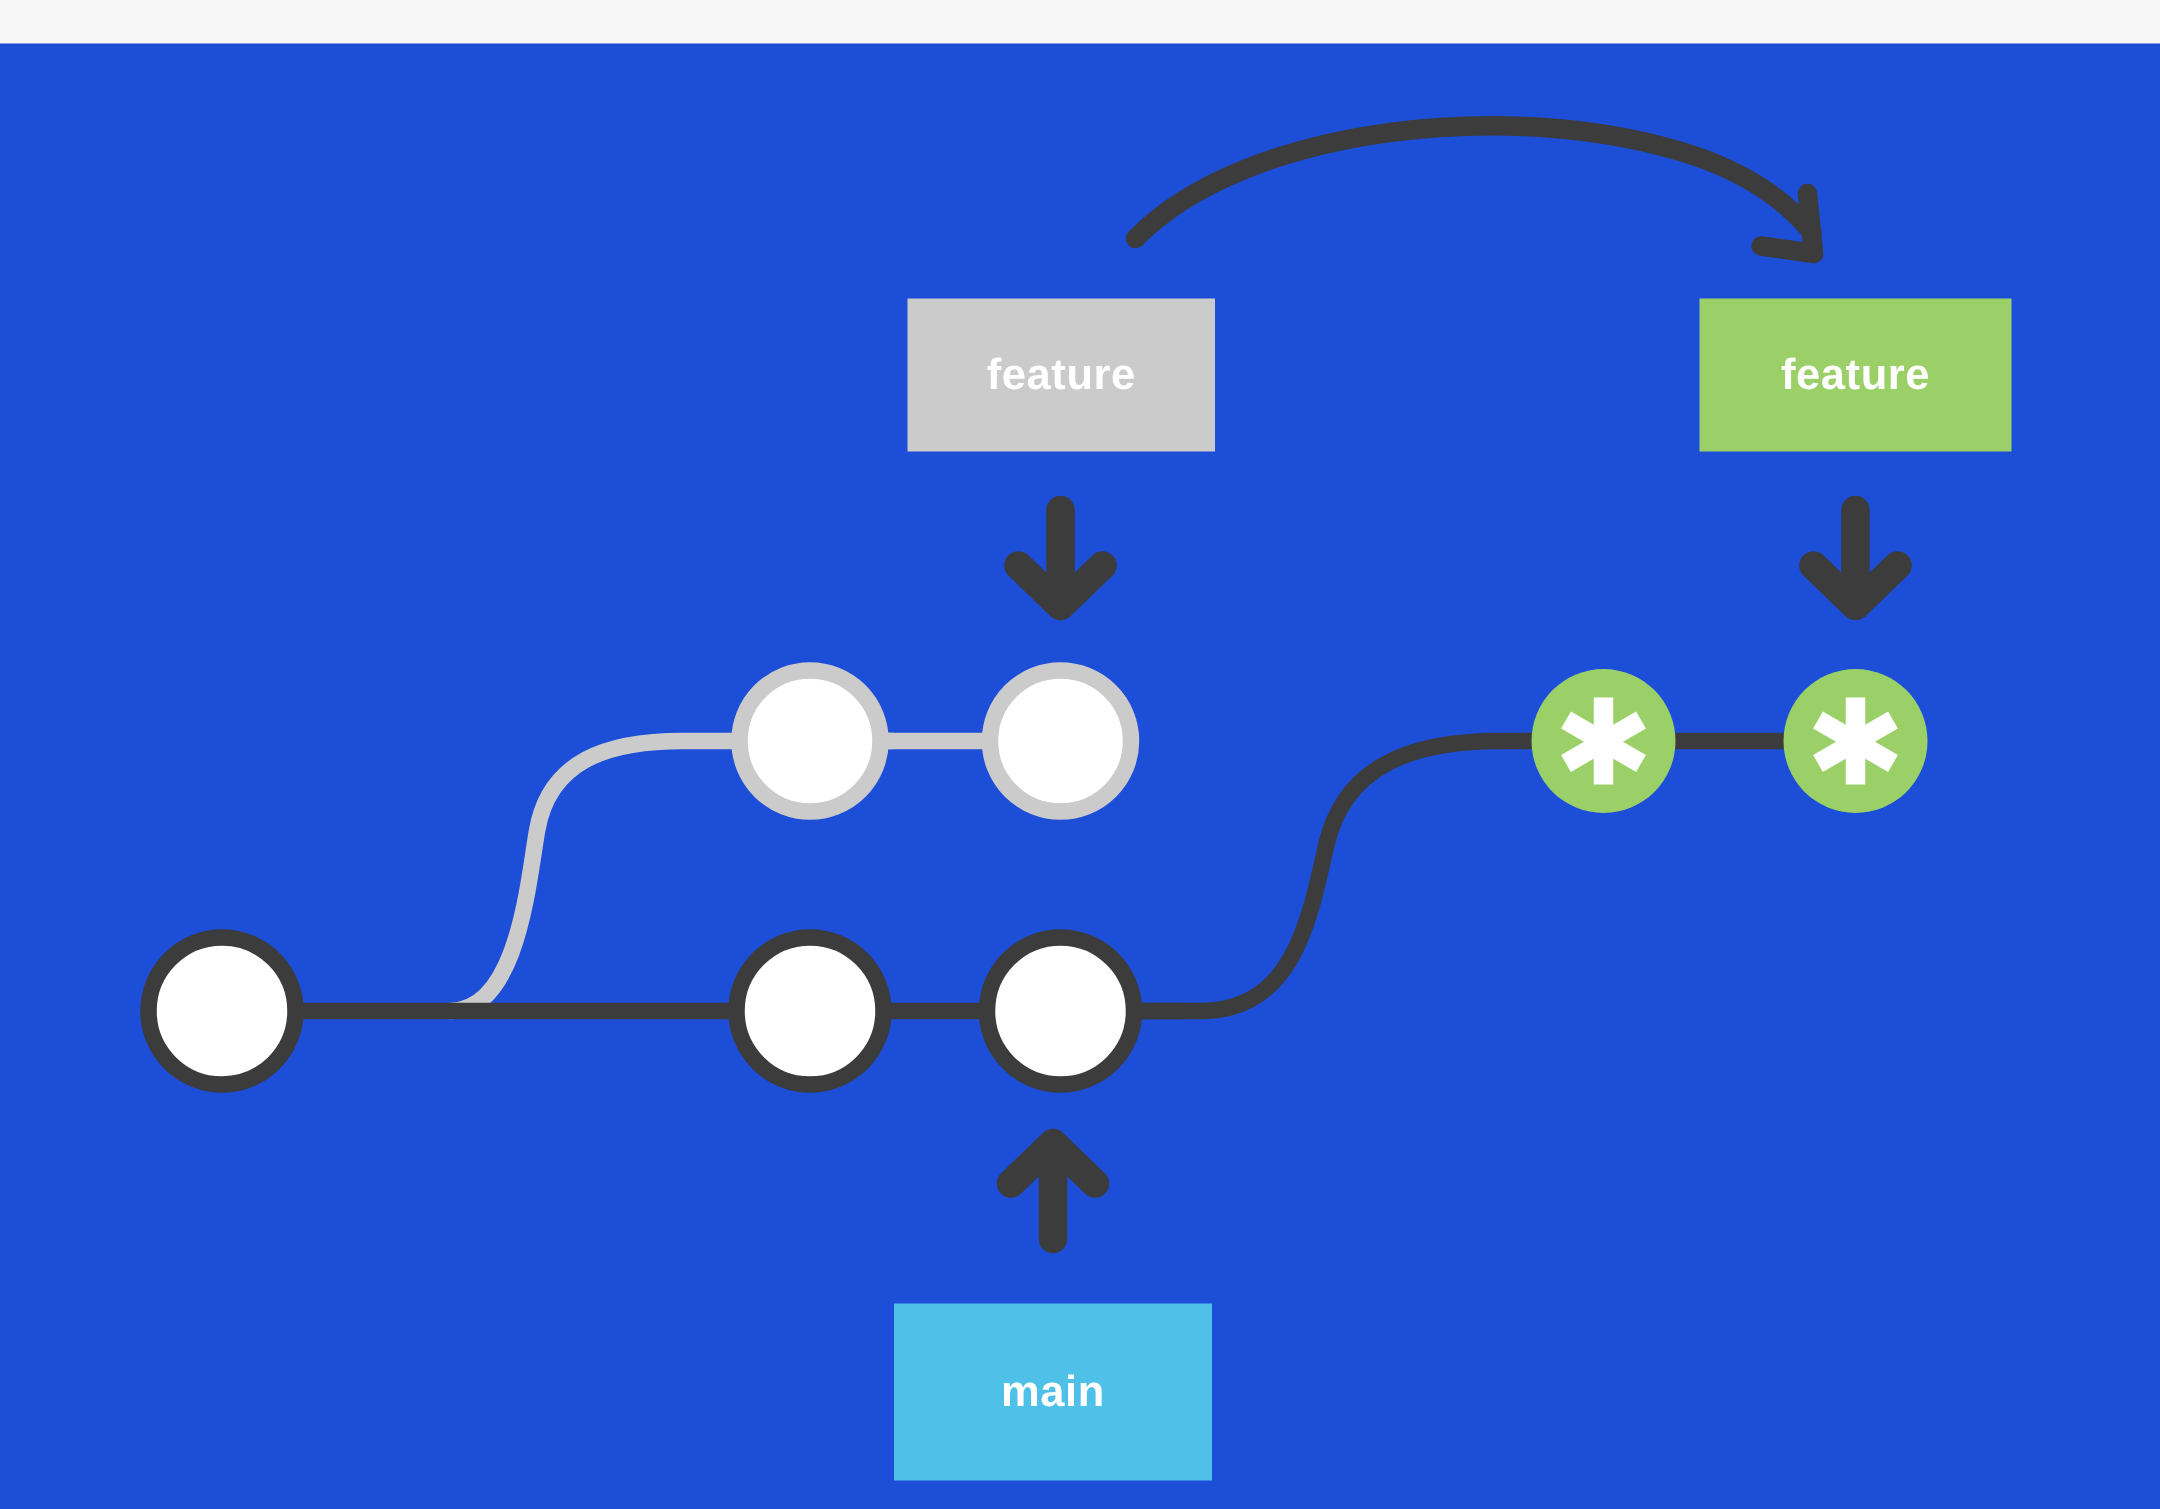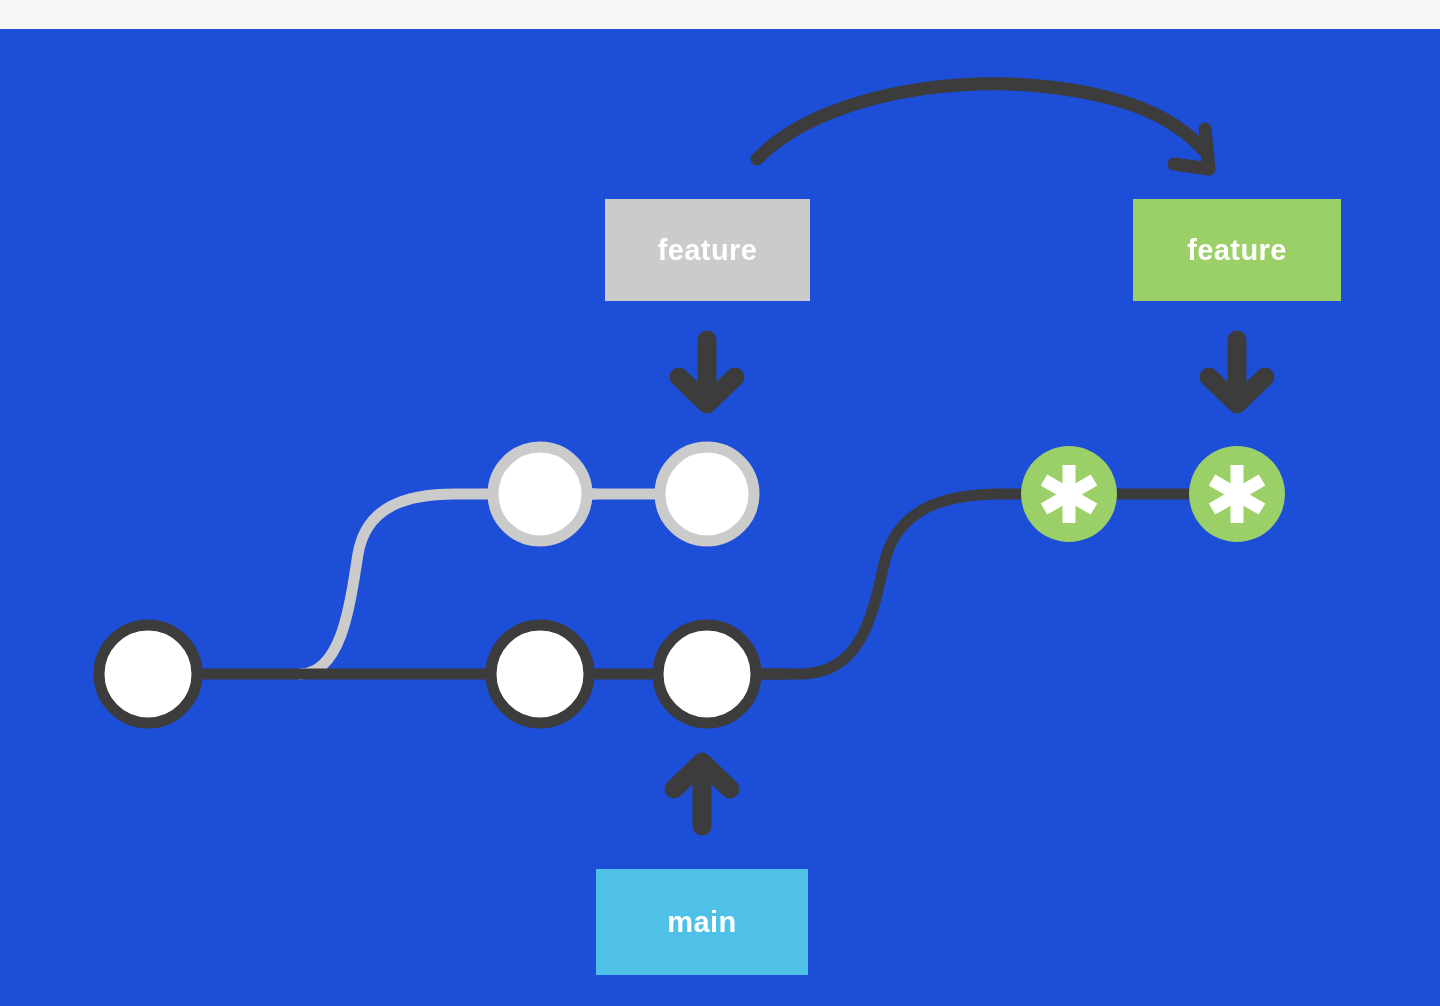--- a/index.html
+++ b/index.html
@@ -48,21 +48,21 @@
     left: 1133px;
     top: 170px;
     width: 208px;
     height: 102px;
     background: #9bd068;
   }
   #label-main {
     left: 596px;
     top: 840px;
     width: 212px;
-    height: 106px;
+    height: 118px;
     background: #4fc0e8;
   }
 </style>
 </head>
 <body>
 
 <div id="stage">
 
   <svg id="diagram-svg" viewBox="0 0 1440 1006">
 

